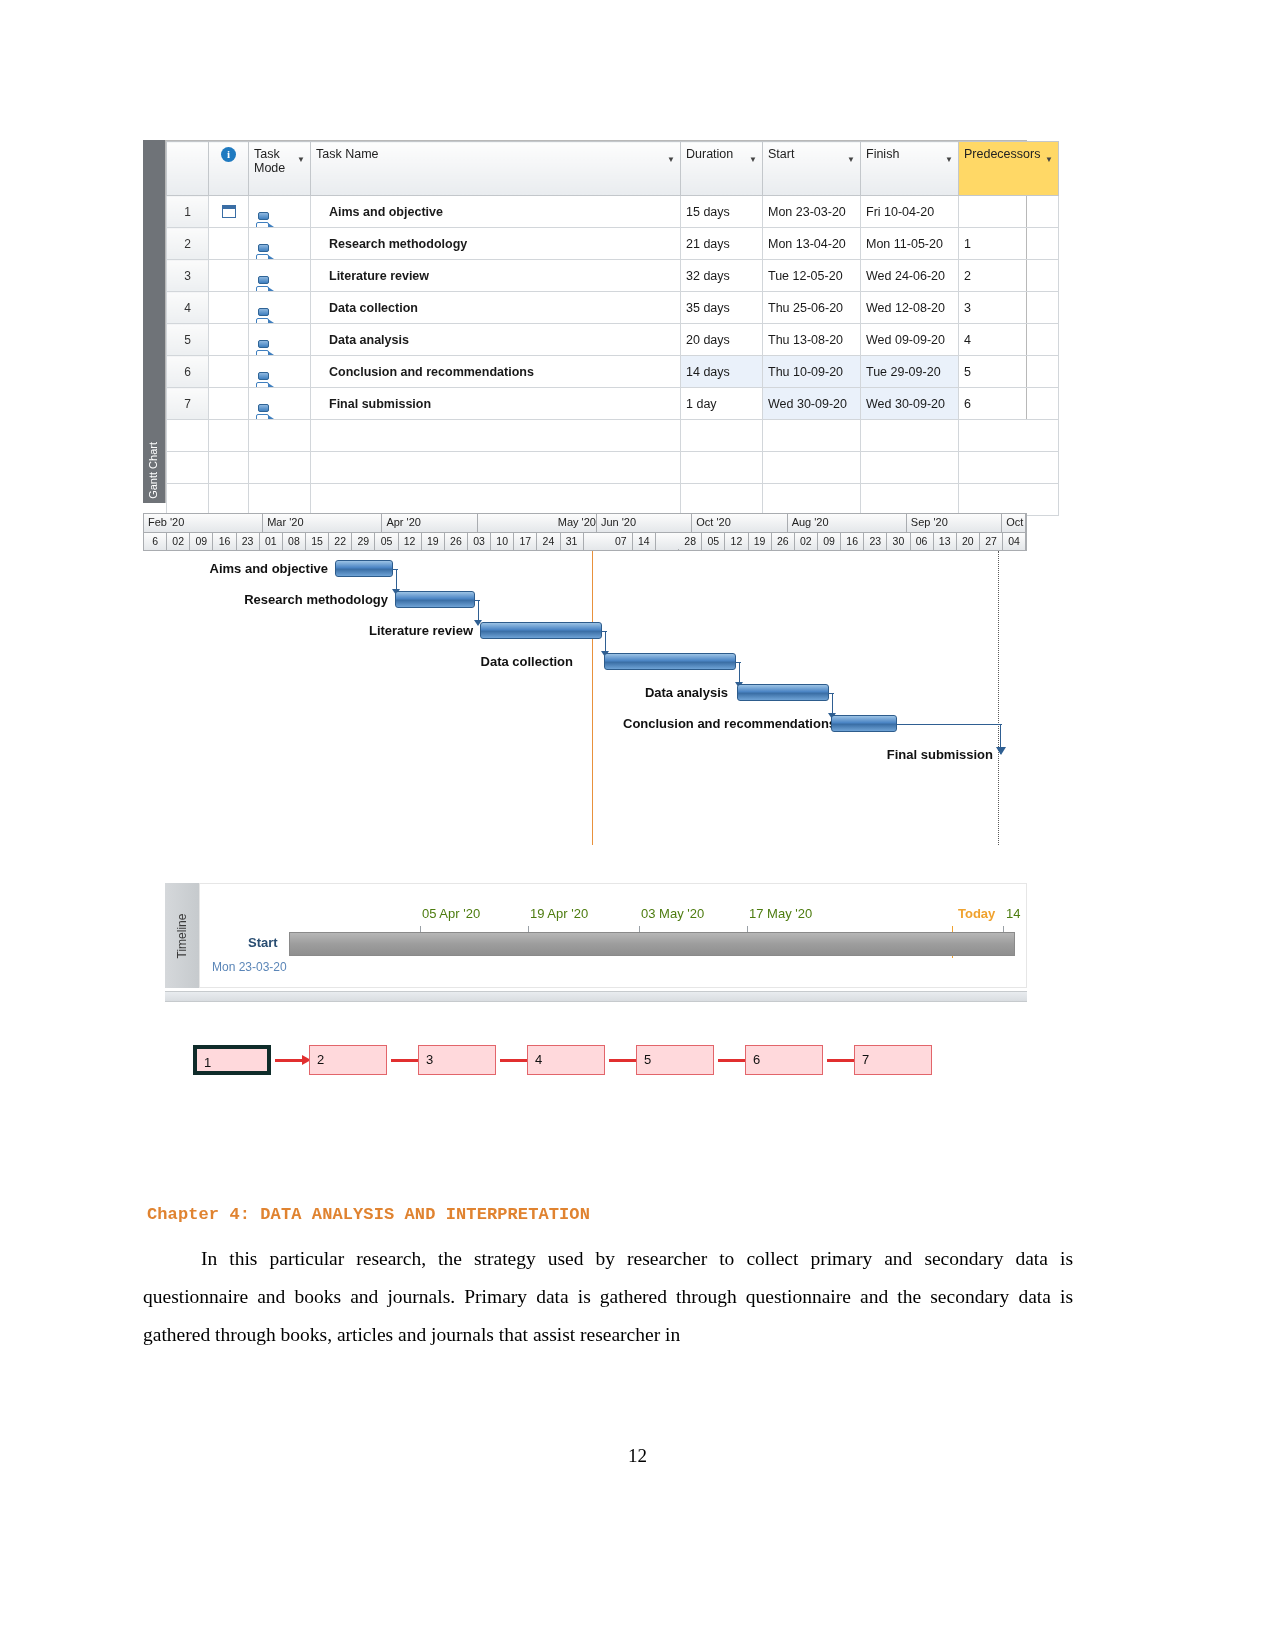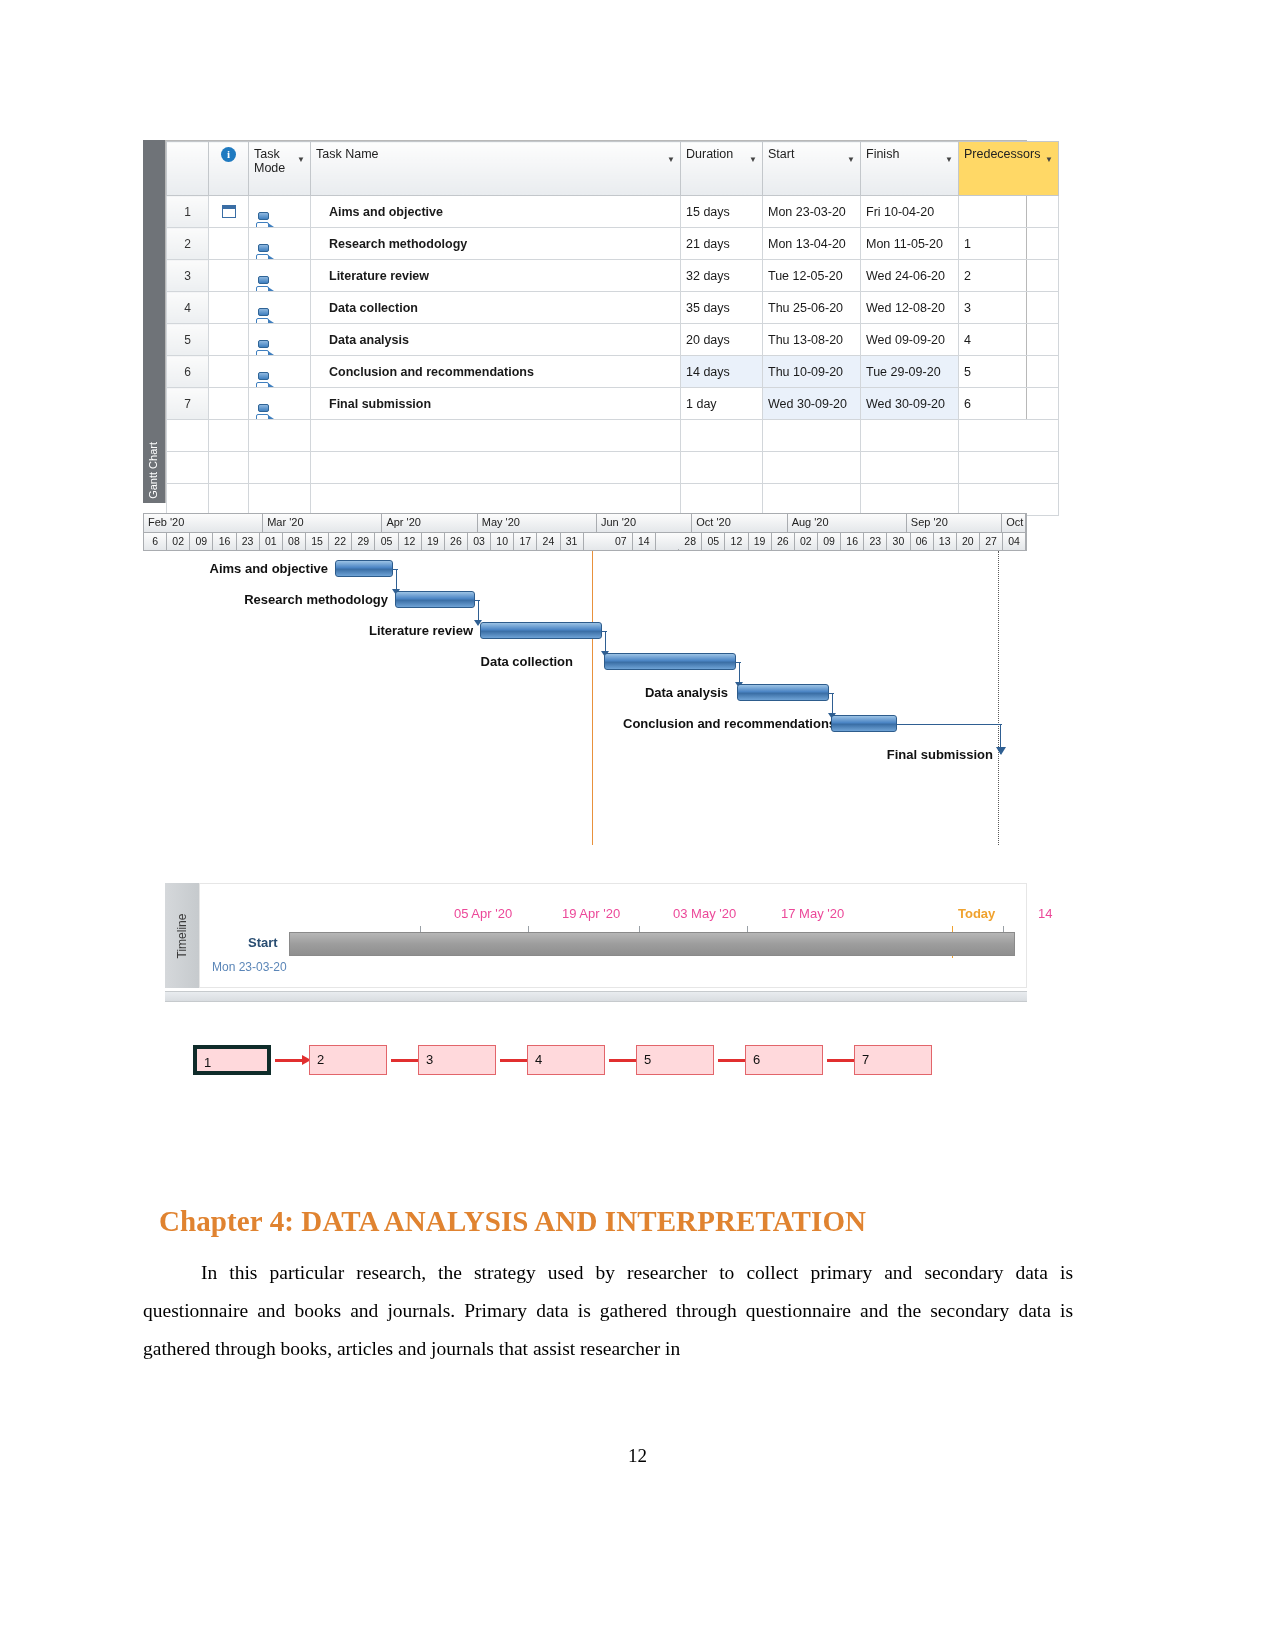--- a/index.html
+++ b/index.html
@@ -76,21 +76,21 @@
   
   .timeline{position:absolute;left:0;top:743px;width:884px;height:130px;background:#fff;}
   .tlb-gutter{position:absolute;left:22px;top:0;width:34px;height:105px;
        background:linear-gradient(90deg,#d5d8db,#c6cacd);}
   .tlb-gutter span{position:absolute;left:50%;top:50%;transform:translate(-50%,-50%) rotate(180deg);
        writing-mode:vertical-rl;font-family:"Liberation Sans",sans-serif;font-size:12px;color:#3a3a3a;}
   .tlb-body{position:absolute;left:56px;top:0;width:828px;height:105px;border:1px solid #e6e6e6;
        box-sizing:border-box;background:#fff;}
   .tlb-tick{position:absolute;top:42px;width:1px;height:10px;background:#9aa0a6;}
   .tlb-ticklabel{position:absolute;top:22px;font-family:"Liberation Sans",sans-serif;font-size:13px;
-       color:#ec4899;white-space:nowrap;margin-left:32px;}
+       color:#4d7c0f;white-space:nowrap;}
   .tlb-today{position:absolute;top:22px;font-family:"Liberation Sans",sans-serif;font-size:13px;
        font-weight:bold;color:#f0a22e;white-space:nowrap;}
   .tlb-todayline{position:absolute;top:42px;width:1.3px;background:#f0a22e;}
   .tlb-bar{position:absolute;height:24px;background:linear-gradient(#b6b6b6,#9d9d9d 50%,#8f8f8f);
        border:1px solid #8a8a8a;box-sizing:border-box;}
   .tlb-start{position:absolute;font-family:"Liberation Sans",sans-serif;font-size:13px;
        font-weight:bold;color:#2a4e72;}
   .tlb-startdate{position:absolute;font-family:"Liberation Sans",sans-serif;font-size:12px;
        color:#5b86b8;}
   .tlb-divider{position:absolute;left:22px;width:862px;height:9px;
@@ -101,22 +101,22 @@
   .nd-box{position:absolute;height:30px;background:#ffd9dc;border:1.6px solid #e2656a;
        box-sizing:border-box;font-family:"Liberation Sans",sans-serif;font-size:13px;
        color:#111;line-height:27px;padding-left:7px;}
   .nd-box.sel{background:#ffd9dc;border:4px solid #0f2c2a;}
   .nd-arrow{position:absolute;height:3px;background:#e12f2f;}
   .nd-arrow:after{content:"";position:absolute;right:-8px;top:-4px;width:0;height:0;
        border-top:5.5px solid transparent;border-bottom:5.5px solid transparent;border-left:9px solid #e12f2f;}
 
   
   .doc{position:absolute;left:143px;top:1205px;width:930px;}
-  .chapter-title{font-family:Liberation Serif, serif;font-size:29px;font-weight:bold;
-       color:#e08330;margin:0 0 16px 16px;letter-spacing:0.1px;}
+  .chapter-title{font-family:Liberation Mono, monospace;font-size:17px;font-weight:bold;
+       color:#e08330;margin:0 0 16px 4px;letter-spacing:0.1px;}
   .subhead{font-family:"Liberation Serif",serif;font-size:20px;color:#000;
        text-decoration:underline;margin:0 0 12px 0;}
   .para{font-family:"Liberation Serif",serif;font-size:19.5px;color:#000;line-height:1.95;
        text-align:justify;margin:0;text-indent:58px;}
   .pagenum{position:absolute;left:0;top:1445px;width:1275px;text-align:center;
        font-family:"Liberation Serif",serif;font-size:19px;color:#000;}
 </style>
 </head>
 <body>
 
@@ -291,21 +291,21 @@
     </table>
   </div>
 
   <div class="gantt">
 
     <div class="tl-head">
       <div class="tl-months" id="months">
           <div style="width: 119.459px;">Feb '20</div>
           <div style="width: 119.459px;">Mar '20</div>
           <div style="width: 95.5676px;">Apr '20</div>
-          <div style="width: 119.459px;">May '20</div>
+          <div style="width: 119.459px; text-align: right;">May '20</div>
           <div style="width: 95.5676px;">Jun '20</div>
           <div style="width: 95.5676px;">Oct '20</div>
           <div style="width: 119.459px;">Aug '20</div>
           <div style="width: 95.5676px;">Sep '20</div>
           <div style="width: 23.8919px;">Oct '</div>
         </div>
       <div class="tl-days" id="days">
           <div style="width: 23.8919px;">6</div>
           <div style="width: 23.8919px;">02</div>
           <div style="width: 23.8919px;">09</div>

